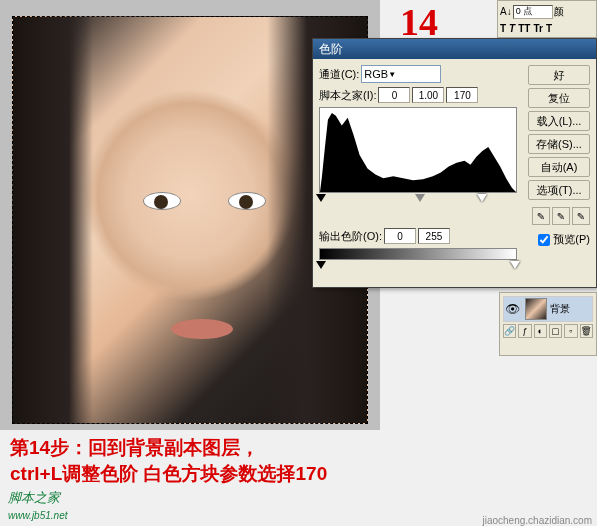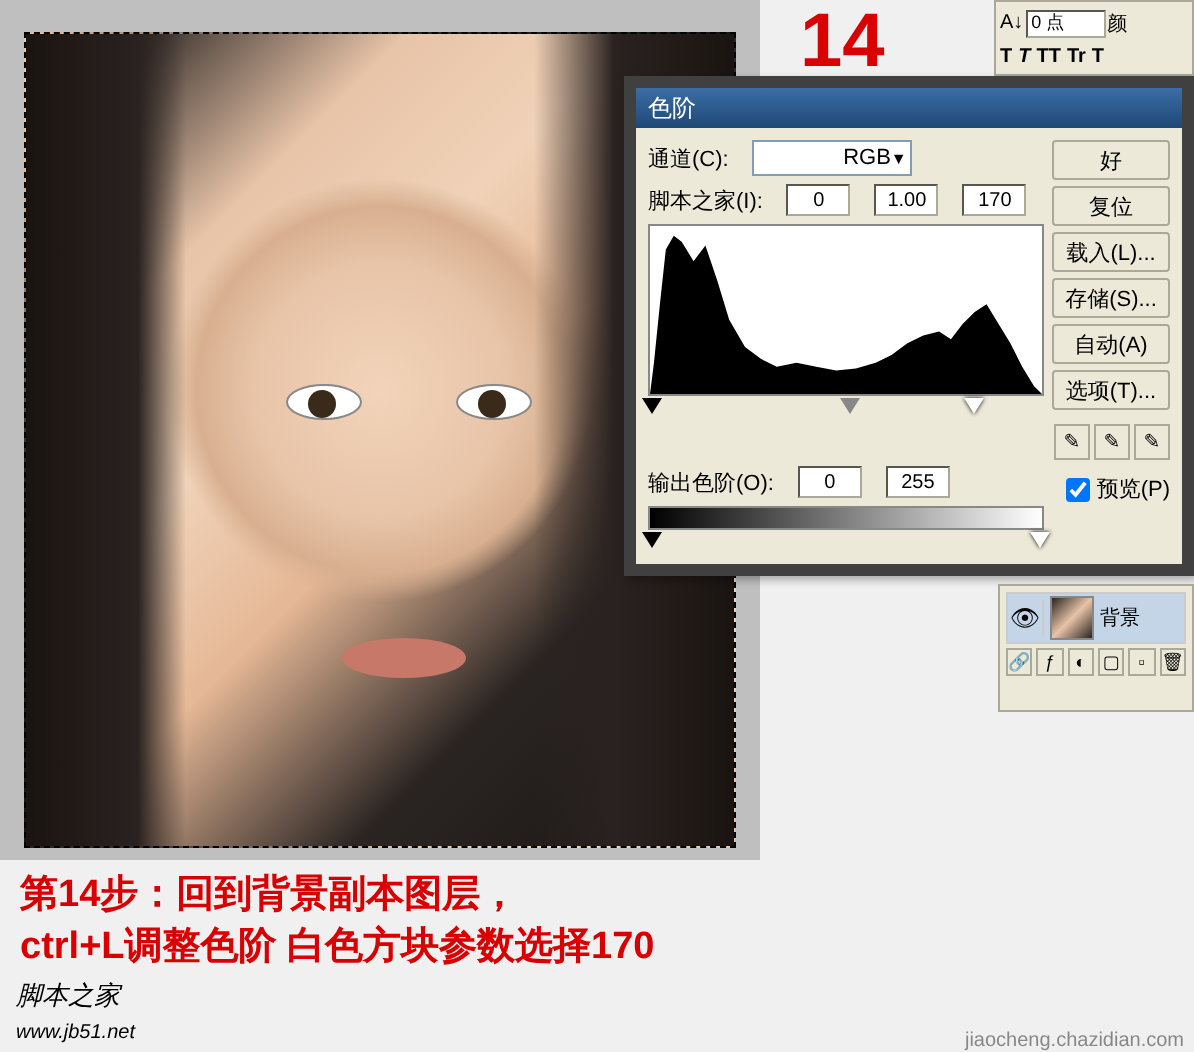--- a/index.html
+++ b/index.html
@@ -7,33 +7,33 @@
 .canvas{position:absolute;left:0;top:0;width:380px;height:430px;background:#bfbfbf}
 .photo{position:absolute;left:12px;top:16px;width:356px;height:408px;background:linear-gradient(135deg,#2a2422 0%,#3a322e 8%,#e8c4a8 25%,#f0d2b8 40%,#e5b896 55%,#2a2422 75%,#1a1614 100%);border:1px dashed #000}
 .photo:before{content:"";position:absolute;left:30px;top:10px;right:30px;bottom:60px;background:radial-gradient(ellipse 48% 42% at 50% 50%,#f2d4ba 0%,#e8c4a8 45%,#d8b090 65%,transparent 75%)}
 .hair-l{position:absolute;left:0;top:0;width:80px;height:100%;background:linear-gradient(90deg,#1a1410 0%,#2a2220 70%,transparent 100%)}
 .hair-r{position:absolute;right:0;top:0;width:100px;height:100%;background:linear-gradient(270deg,#1a1410 0%,#2a2220 60%,transparent 100%)}
 .eye{position:absolute;width:38px;height:18px;background:#fff;border-radius:50%;border:1px solid #888}
 .eye:after{content:"";position:absolute;left:10px;top:2px;width:14px;height:14px;background:#3a2a1a;border-radius:50%}
 .eye-l{left:130px;top:175px}
 .eye-r{left:215px;top:175px}
 .lips{position:absolute;left:158px;top:302px;width:62px;height:20px;background:#c87868;border-radius:50%}
-.step-num{position:absolute;left:400px;top:0;font-size:38px;font-weight:bold;color:#d80000;font-family:Liberation Sans, sans-serif}
+.step-num{position:absolute;left:400px;top:0;font-size:38px;font-weight:bold;color:#d80000;font-family:Liberation Serif, serif}
 .toolbar{position:absolute;right:0;top:0;width:100px;height:38px;background:#ece9d8;border:1px solid #aca899;padding:2px;display:flex;flex-wrap:wrap;gap:1px;align-items:center}
 .tb-field{width:40px;height:14px;border:1px inset #aca899;font-size:9px;background:#fff;display:flex;align-items:center;padding:0 2px}
 .tb-lbl{font-size:10px}
 .tb-icons{display:flex;gap:3px;width:100%;font-size:10px;font-weight:bold}
 .tb-icons span{cursor:pointer}
-.dlg{position:absolute;left:312px;top:38px;width:285px;height:250px;background:#ece9d8;border:6px solid #404040;box-shadow:2px 2px 4px rgba(0,0,0,0.3)}
+.dlg{position:absolute;left:312px;top:38px;width:285px;height:250px;background:#ece9d8;border:1px solid #404040;box-shadow:2px 2px 4px rgba(0,0,0,0.3)}
 .titlebar{height:20px;background:linear-gradient(#3b6ea5,#1e4876);color:#fff;font-size:12px;padding:2px 6px;display:flex;align-items:center}
 .dlg-body{padding:6px;display:flex;gap:4px}
 .dlg-main{flex:1}
-.row{display:flex;align-items:center;gap:12px;font-size:11px;margin-bottom:4px}
+.row{display:flex;align-items:center;gap:2px;font-size:11px;margin-bottom:4px}
 .row label{white-space:nowrap}
-.sel{width:80px;height:18px;border:1px solid #7f9db9;background:#fff;font-size:11px;padding:0 2px;display:flex;align-items:center;justify-content:flex-end}
+.sel{width:80px;height:18px;border:1px solid #7f9db9;background:#fff;font-size:11px;padding:0 2px;display:flex;align-items:center;justify-content:flex-start}
 .sel:after{content:"▼";font-size:8px;color:#000}
 .fld{width:32px;height:16px;border:1px inset #aca899;background:#fff;font-size:10px;text-align:center;display:flex;align-items:center;justify-content:center}
 .histo{width:198px;height:86px;border:1px solid #888;background:#fff;position:relative;overflow:hidden}
 .histo svg{width:100%;height:100%}
 .slider{width:198px;height:10px;position:relative;margin-top:1px}
 .tri{position:absolute;width:0;height:0;border-left:5px solid transparent;border-right:5px solid transparent;top:0}
 .tri-b{border-top:8px solid #000;left:-3px}
 .tri-g{border-top:8px solid #888;left:96px}
 .tri-w{border-top:8px solid #fff;right:-3px;filter:drop-shadow(0 0 1px #000)}
 .grad{width:198px;height:12px;background:linear-gradient(90deg,#000,#fff);border:1px solid #888;margin-top:2px}
@@ -44,21 +44,21 @@
 .chk{display:flex;align-items:center;gap:3px;font-size:11px;margin-top:4px;justify-content:flex-end}
 .chk input{width:12px;height:12px}
 .layers{position:absolute;right:0;top:292px;width:98px;height:64px;background:#ece9d8;border:1px solid #aca899;padding:3px}
 .layer-row{display:flex;align-items:center;gap:3px;height:26px;border:1px solid #ccc;background:#c4d5e8}
 .eye-ico{width:18px;height:18px;display:flex;align-items:center;justify-content:center;font-size:12px;border-right:1px solid #ccc}
 .thumb{width:22px;height:22px;background:linear-gradient(135deg,#2a2422,#e8c4a8 50%,#2a2422);border:1px solid #888}
 .layer-name{font-size:10px}
 .layer-tools{display:flex;gap:2px;margin-top:2px}
 .lt{width:14px;height:14px;border:1px solid #aca899;font-size:9px;display:flex;align-items:center;justify-content:center}
 .instr{position:absolute;left:10px;top:435px;font-size:19px;font-weight:bold;color:#d80000;line-height:1.35}
-.wm1{position:absolute;left:8px;bottom:4px;font-size:13px;color:#000000;font-style:italic}
+.wm1{position:absolute;left:8px;bottom:4px;font-size:13px;color:#15803d;font-style:italic}
 .wm2{position:absolute;right:5px;bottom:0;font-size:10px;color:#888}
 </style>
 </head>
 <body>
 
 <div class="canvas">
   <div class="photo">
     <div class="hair-l"></div>
     <div class="hair-r"></div>
     <div class="eye eye-l"></div>

